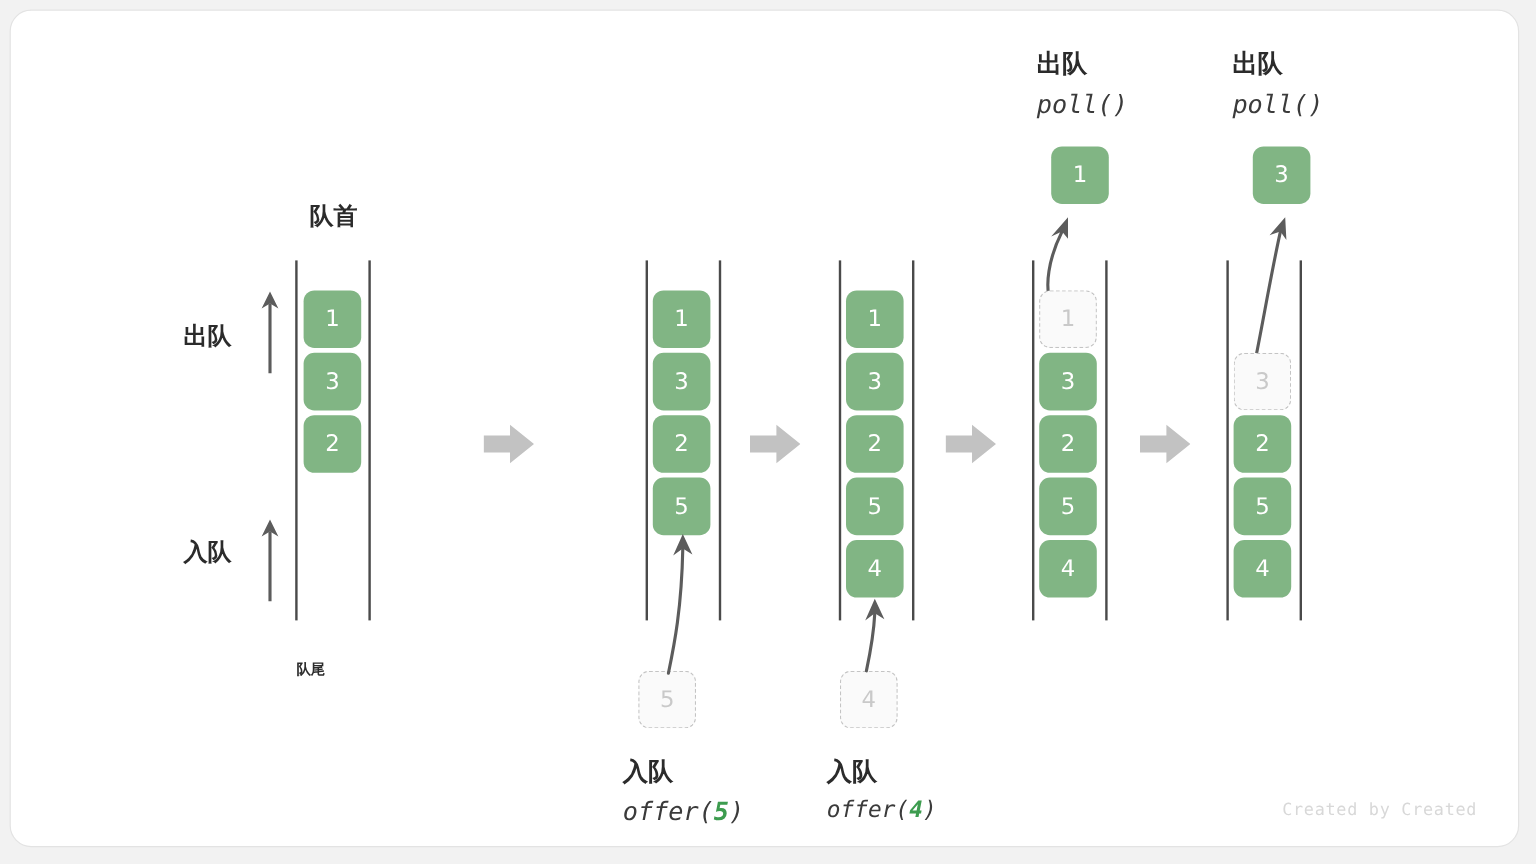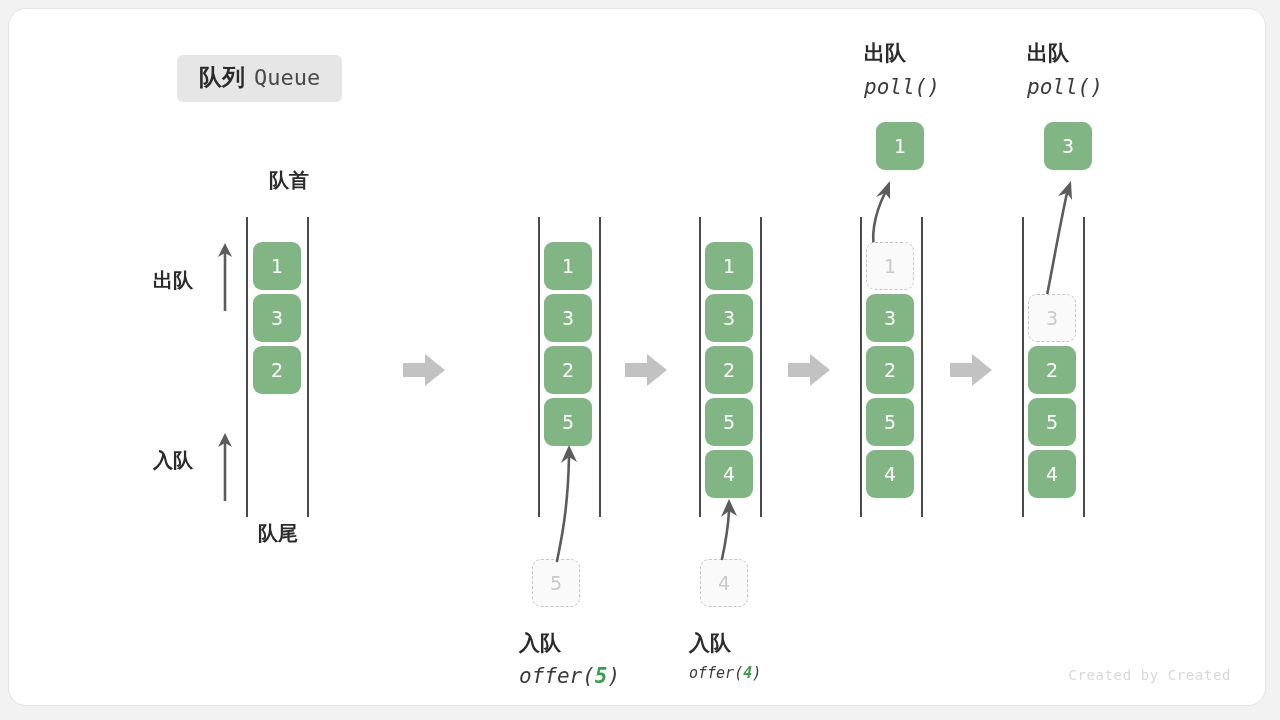--- a/index.html
+++ b/index.html
@@ -109,26 +109,23 @@
     color: #3d9c4f;
     font-weight: bold;
   }
 </style>
 </head>
 <body>
 
 <div id="stage">
   <div id="card">
 
-    <div class="abs" id="title-badge">
-      <span class="cn">队列</span><span class="en">Queue</span>
-    </div>
-
-    <div class="abs cn-label" style="left:238px; top:158px; width:62px; text-align:right; font-size:20px;">队首</div>
-    <div class="abs cn-label" style="left:238px; top:511px; width:62px; text-align:center; font-size:20px;">队尾</div>
+
+    <div class="abs cn-label" style="left:238px; top:158px; width:62px; text-align:center; font-size:20px;">队首</div>
+    <div class="abs cn-label" style="left:238px; top:541px; width:62px; text-align:left; font-size:12px;">队尾</div>
 
     <div class="abs cn-label" style="left:144px; top:258px; font-size:20px;">出队</div>
     <div class="abs dir-arrow" style="left:205px; top:232px;">
       <svg width="22" height="72" viewBox="0 0 22 72">
         <line x1="11" y1="70" x2="11" y2="12" stroke="#5c5c5c" stroke-width="2.6"></line>
         <path d="M11 2 L18 16 L11 12 L4 16 Z" fill="#5c5c5c"></path>
       </svg>
     </div>
 
     <div class="abs cn-label" style="left:144px; top:438px; font-size:20px;">入队</div>
@@ -187,21 +184,21 @@
     <div class="abs cell filled" style="left:696px; top:441px;">4</div>
 
     <div class="abs cell ghost" style="left:691px; top:550px;">4</div>
     <div class="abs curve" style="left:700px; top:486px;">
       <svg width="50" height="66" viewBox="0 0 50 66">
         <path d="M13 64 C 16 50, 19 36, 20 16" fill="none" stroke="#5c5c5c" stroke-width="2.6" stroke-linecap="round"></path>
         <path d="M20 4 L28 21 L20 16 L12 22 Z" fill="#5c5c5c"></path>
       </svg>
     </div>
     <div class="abs cn-label" style="left:680px; top:620px; font-size:21px;">入队</div>
-    <div class="abs mono" style="left:680px; top:655px; font-size:15px;">
+    <div class="abs mono" style="left:680px; top:655px; font-size:19px;">
       <span>offer(</span><span class="op-green">4</span><span>)</span>
     </div>
 
     <div class="abs step-arrow" style="left:779px; top:344px;">
       <svg width="42" height="34" viewBox="0 0 42 34">
         <path d="M0 10 L22 10 L22 1 L42 17 L22 33 L22 24 L0 24 Z" fill="#c2c2c2"></path>
       </svg>
     </div>
 
     <div class="abs cn-label" style="left:855px; top:30px; font-size:21px;">出队</div>

